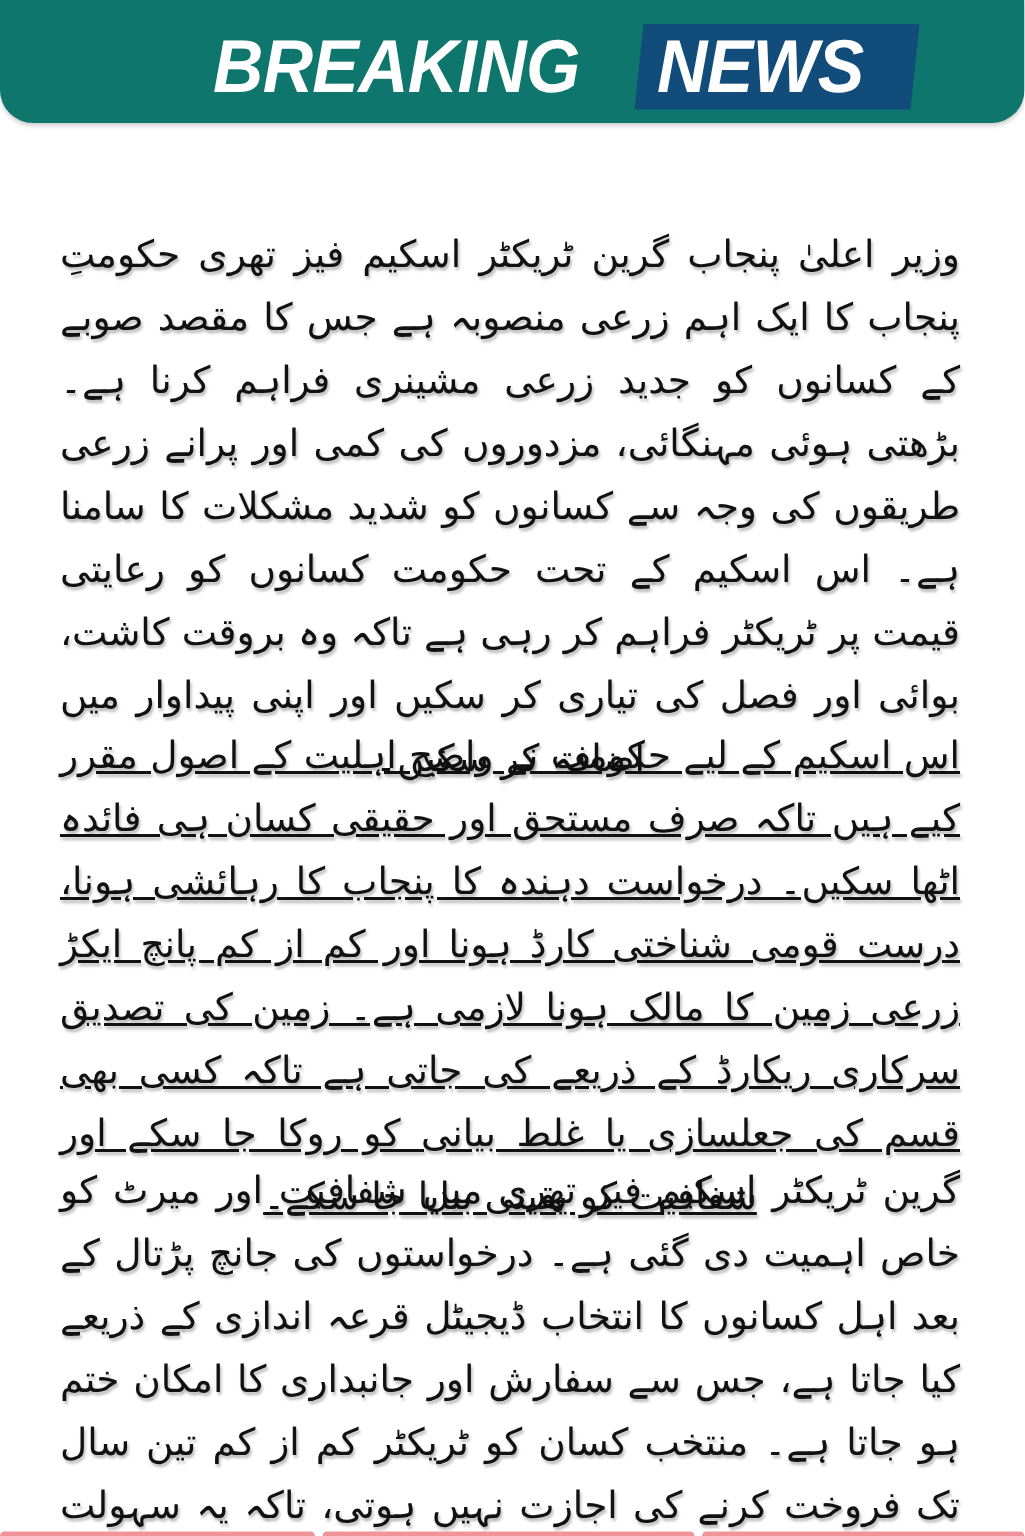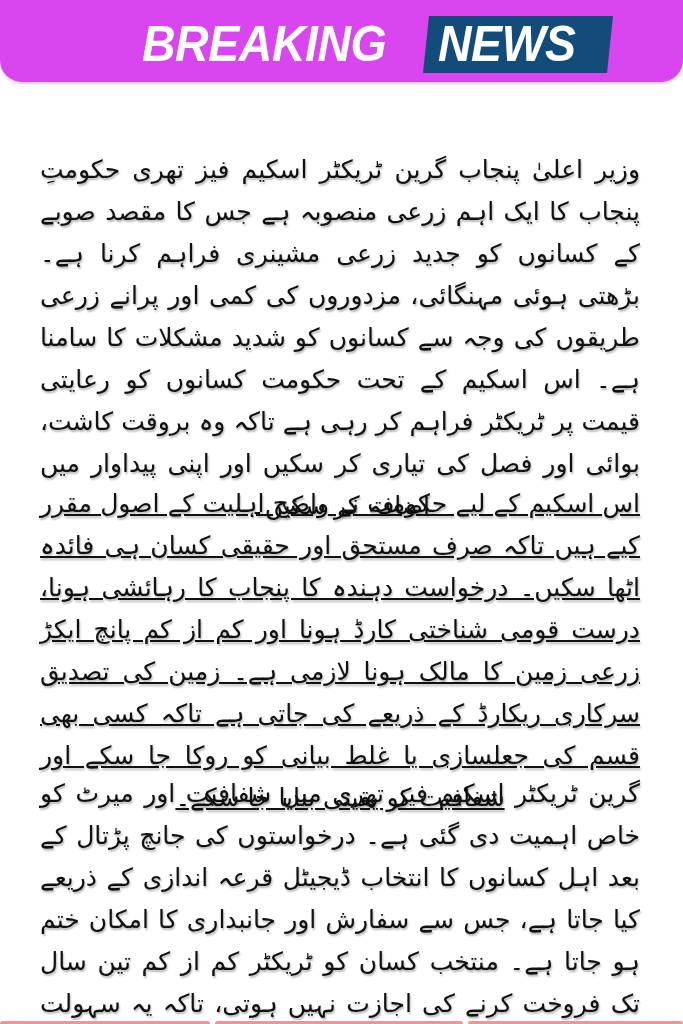--- a/index.html
+++ b/index.html
@@ -13,21 +13,21 @@
       position: relative;
       overflow: hidden;
       font-family: "DejaVu Sans", sans-serif;
     }
     .banner {
       position: absolute;
       left: 0;
       top: 0;
       width: 683px;
       height: 82px;
-      background: #d946ef;
+      background: #0f766e;
       border-bottom-left-radius: 22px;
       border-bottom-right-radius: 22px;
       box-shadow: 0 2px 3px rgba(0,0,0,0.18);
     }
     .banner-breaking {
       position: absolute;
       left: 142px;
       top: 14px;
       font-family: "Liberation Sans", sans-serif;
       font-weight: bold;

